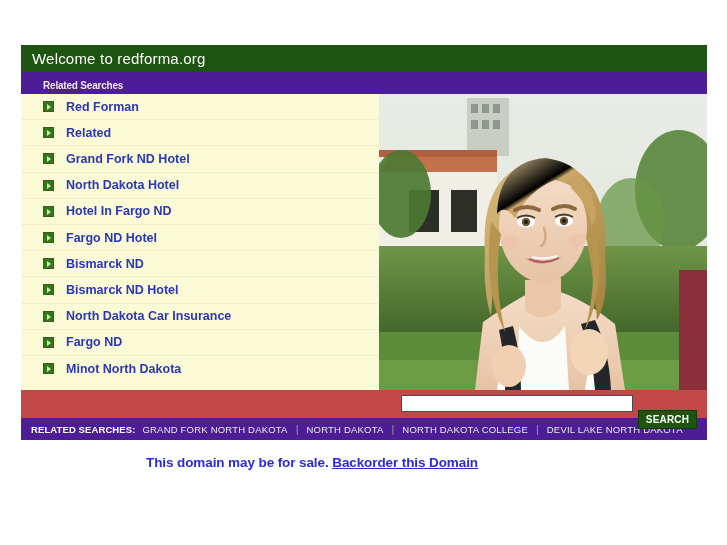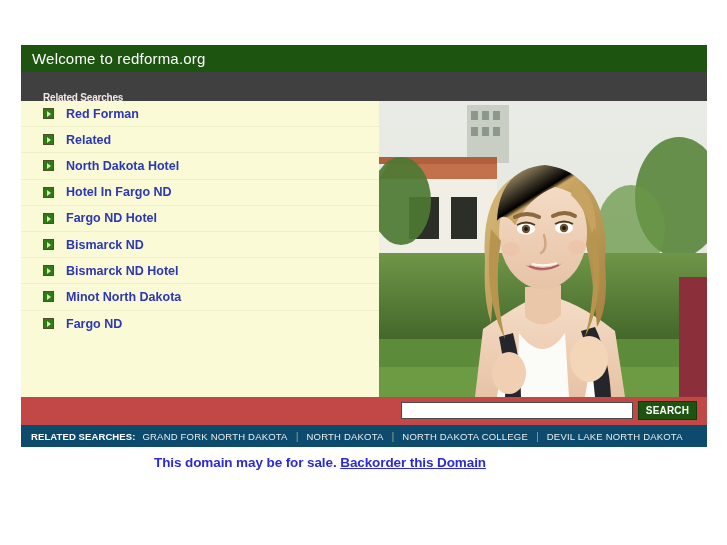--- a/index.html
+++ b/index.html
@@ -38,24 +38,24 @@
   .welcome-title {
     color: #ffffff;
     font-size: 15px;
     font-weight: normal;
     letter-spacing: 0.2px;
     white-space: nowrap;
   }
 
   
   .related-bar {
-    background: #404040;
-    height: 29px;
+    background: #4c1d95;
+    height: 22px;
     line-height: 23px;
-    padding: 12px 0 0 22px;
+    padding: 0 0 0 22px;
     box-sizing: border-box;
   }
   .related-bar-label {
     color: #f2e6e6;
     font-size: 10px;
     font-weight: bold;
     letter-spacing: -0.2px;
     white-space: nowrap;
   }
 
@@ -148,40 +148,40 @@
     box-sizing: border-box;
     font-family: "Liberation Sans", sans-serif;
     font-size: 11px;
     padding: 0 3px;
     color: #000000;
     outline: none;
   }
   .search-button {
     position: absolute;
     left: 617px;
-    top: 4px;
+    top: 20px;
     width: 59px;
     height: 19px;
     background: #1c5410;
     border: 1px solid #123a0a;
     box-sizing: border-box;
     color: #ffffff;
     font-family: "Liberation Sans", sans-serif;
     font-size: 10px;
     font-weight: bold;
     letter-spacing: 0.2px;
     cursor: pointer;
     padding: 0;
     line-height: 17px;
   }
 
   
   .footer-bar {
     height: 22px;
-    background: #0c4a6e;
+    background: #4c1d95;
     display: flex;
     align-items: center;
     padding-left: 10px;
     box-sizing: border-box;
     white-space: nowrap;
   }
   .footer-label {
     color: #ffffff;
     font-size: 9.5px;
     font-weight: bold;
@@ -197,21 +197,21 @@
   }
   .footer-sep {
     color: #86a67a;
     font-size: 11px;
     margin: 0 8px;
   }
 
   
   .sale-line {
     position: absolute;
-    left: 8px;
+    left: 0;
     top: 455px;
     width: 624px;
     text-align: center;
     font-size: 13.5px;
     font-weight: bold;
     color: #2b2bd6;
     letter-spacing: -0.1px;
   }
   .sale-link {
     color: #2b2bd6;
@@ -238,45 +238,53 @@
         <a class="link-row" href="#">
           <span class="bullet"></span>
           <span class="link-label">Red Forman</span>
         </a>
         <a class="link-row" href="#">
           <span class="bullet"></span>
           <span class="link-label">Related</span>
         </a>
         <a class="link-row" href="#">
           <span class="bullet"></span>
+          <span class="link-label">Grand Fork ND Hotel</span>
+        </a>
+        <a class="link-row" href="#">
+          <span class="bullet"></span>
           <span class="link-label">North Dakota Hotel</span>
         </a>
         <a class="link-row" href="#">
           <span class="bullet"></span>
           <span class="link-label">Hotel In Fargo ND</span>
         </a>
         <a class="link-row" href="#">
           <span class="bullet"></span>
           <span class="link-label">Fargo ND Hotel</span>
         </a>
         <a class="link-row" href="#">
           <span class="bullet"></span>
           <span class="link-label">Bismarck ND</span>
         </a>
         <a class="link-row" href="#">
           <span class="bullet"></span>
           <span class="link-label">Bismarck ND Hotel</span>
         </a>
         <a class="link-row" href="#">
           <span class="bullet"></span>
+          <span class="link-label">North Dakota Car Insurance</span>
+        </a>
+        <a class="link-row" href="#">
+          <span class="bullet"></span>
+          <span class="link-label">Fargo ND</span>
+        </a>
+        <a class="link-row" href="#">
+          <span class="bullet"></span>
           <span class="link-label">Minot North Dakota</span>
-        </a>
-        <a class="link-row" href="#">
-          <span class="bullet"></span>
-          <span class="link-label">Fargo ND</span>
         </a>
       </div>
 
       <div class="photo-col">
         <div class="photo">
           <svg width="328" height="296" viewBox="0 0 328 296">
             <defs>
               <linearGradient id="sky" x1="0" y1="0" x2="0" y2="1">
                 <stop offset="0%" stop-color="#e9ece6"></stop>
                 <stop offset="100%" stop-color="#dfe4d8"></stop>

